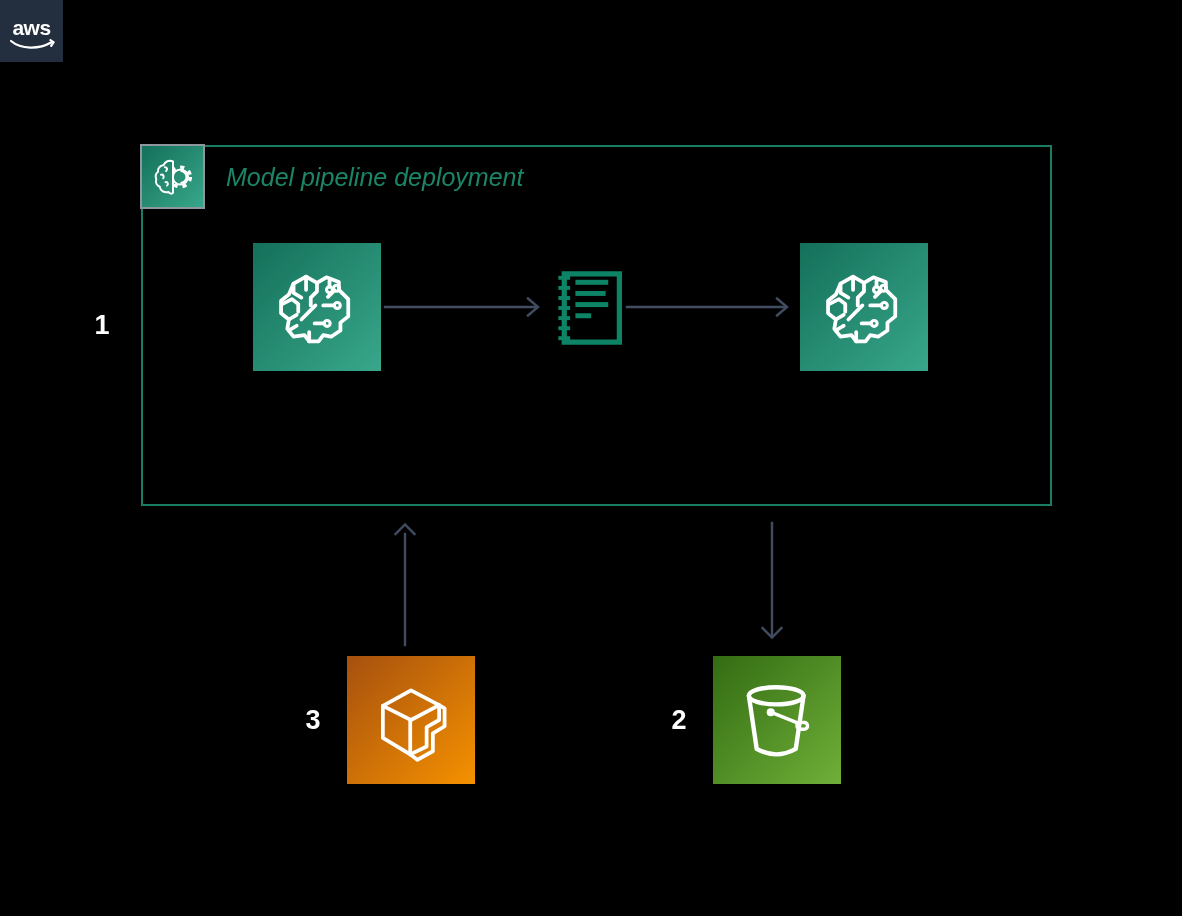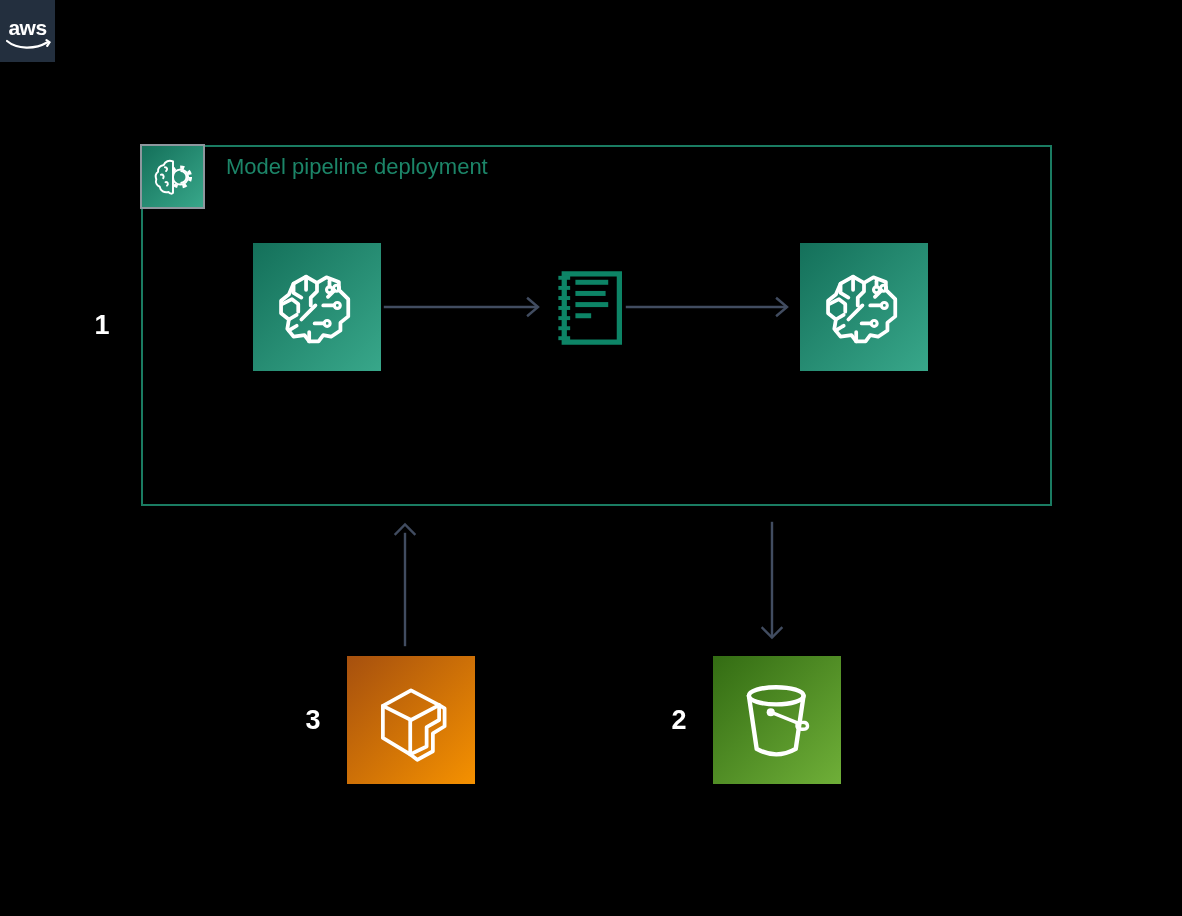--- a/index.html
+++ b/index.html
@@ -5,21 +5,21 @@
   html,body{margin:0;padding:0;}
   body{
     width:1182px;height:916px;position:relative;overflow:hidden;
     background:var(--background,#000);
     font-family:"Liberation Sans",sans-serif;
   }
   .abs{position:absolute;}
 
   
   .aws-logo{
-    left:0;top:0;width:55px;height:62px;
+    left:0;top:0;width:63px;height:62px;
     background:var(--aws-logo-bg,#232F3E);
     display:flex;flex-direction:column;align-items:center;justify-content:center;
   }
   .aws-logo .word{
     color:var(--aws-logo-text,#fff);font-weight:700;font-size:21px;line-height:21px;
     letter-spacing:-0.5px;margin-top:6px;
   }
   .aws-logo svg{display:block;margin-top:1px;}
   .aws-logo svg path{stroke:var(--aws-logo-text,#fff);fill:none;stroke-width:2.2;stroke-linecap:round;}
 
@@ -28,22 +28,23 @@
     left:141px;top:145px;width:911px;height:361px;box-sizing:border-box;
     border:2px solid var(--group-border,#1A7C62);
   }
   .group-header-tile{
     left:140px;top:144px;width:65px;height:65px;box-sizing:border-box;
     border:2px solid var(--header-tile-border,#8E979E);
     background:linear-gradient(135deg,var(--ml-grad-a,#14705A),var(--ml-grad-b,#38A78A));
     display:flex;align-items:center;justify-content:center;
   }
   .group-title{
-    left:226px;top:154px;font-size:22px;color:var(--group-title,#1C8568);
+    left:226px;top:163px;font-size:25px;color:var(--group-title,#1C8568);
     white-space:nowrap;
+    font-style:italic;
   }
 
   
   .tile{width:128px;height:128px;display:flex;align-items:center;justify-content:center;}
   .tile-ml{background:linear-gradient(135deg,var(--ml-grad-a,#14705A),var(--ml-grad-b,#38A78A));}
   .tile-orange{background:linear-gradient(135deg,var(--orange-grad-a,#A6500E),var(--orange-grad-b,#F59100));}
   .tile-green{background:linear-gradient(135deg,var(--green-grad-a,#336C13),var(--green-grad-b,#6FAF38));}
   .tile svg,.group-header-tile svg{display:block;}
 
   .white-line{stroke:var(--icon-stroke,#fff);fill:none;stroke-width:2.4;stroke-linejoin:round;stroke-linecap:round;}

